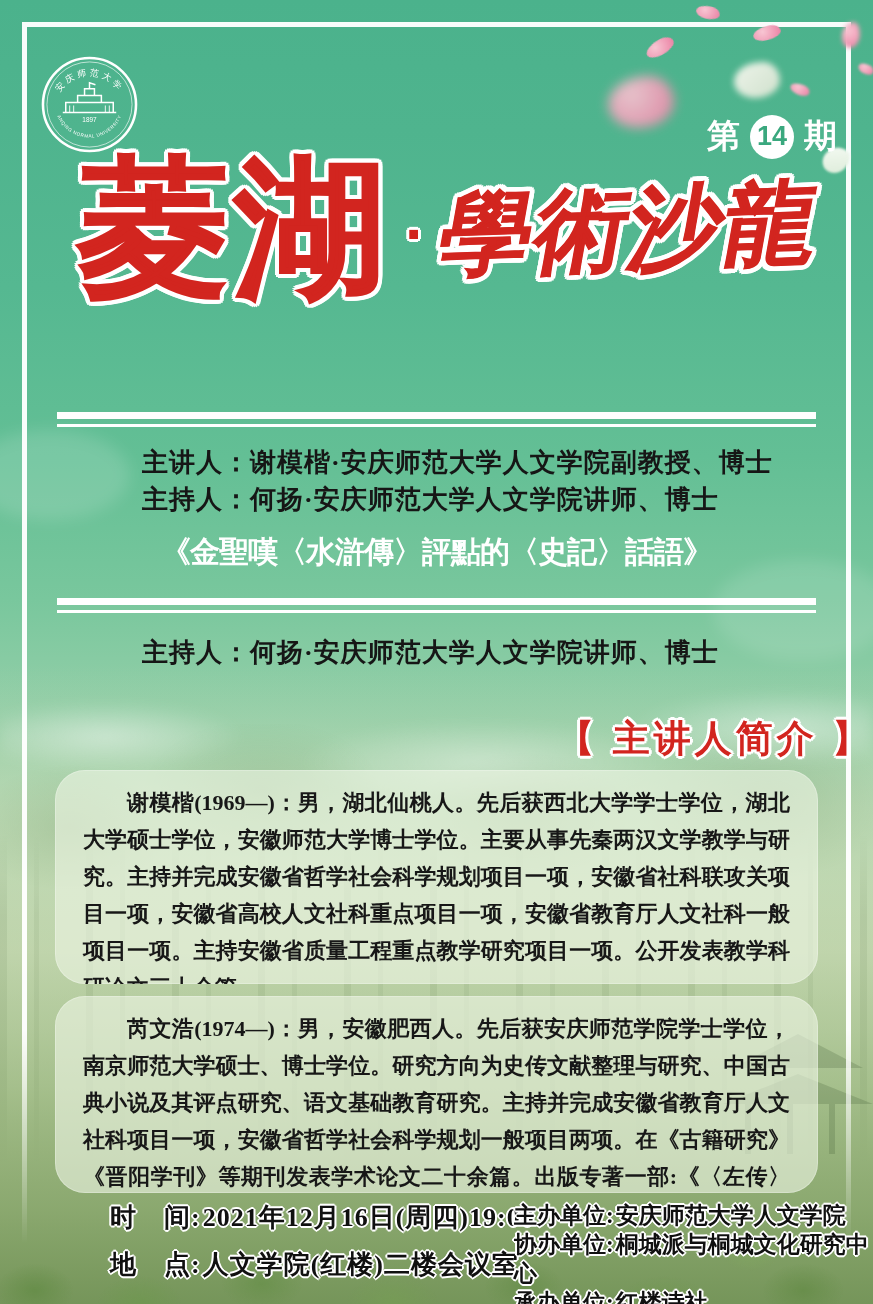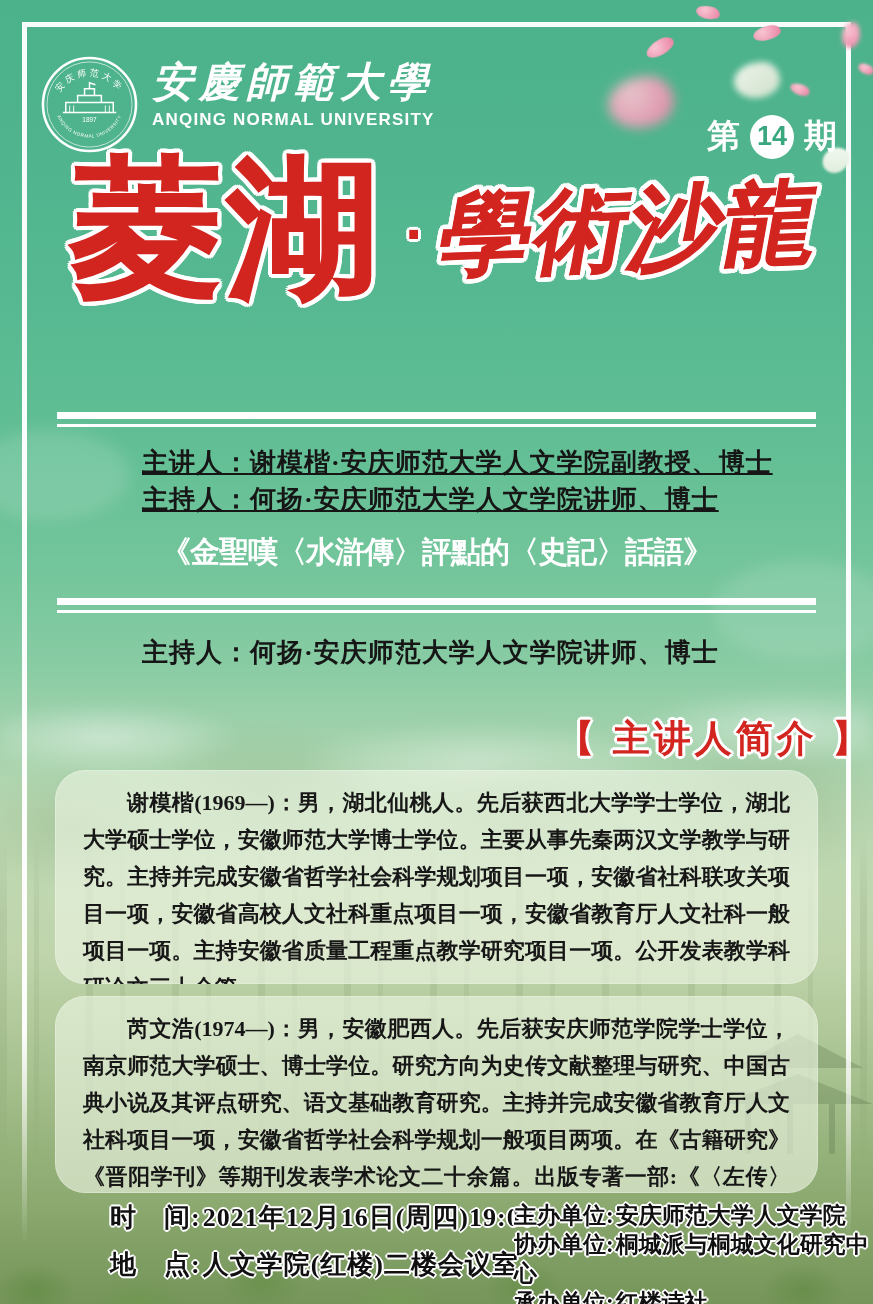--- a/index.html
+++ b/index.html
@@ -77,21 +77,21 @@
   .uni-names{position:absolute;left:152px;top:58px;color:#fff;}
   .uni-cn{font-family:"DejaVu Serif", serif;font-style:italic;font-weight:bold;
     font-size:41px;letter-spacing:6px;line-height:48px;}
   .uni-en{font-size:17px;font-weight:bold;letter-spacing:1.2px;margin-top:4px;}
   .issue{position:absolute;right:36px;top:114px;display:flex;align-items:center;gap:10px;
     color:#fff;font-weight:bold;font-size:33px;font-family:"Liberation Serif", serif;}
   .issue-num{display:inline-flex;align-items:center;justify-content:center;width:44px;height:44px;
     border-radius:50%;background:#fff;color:#3aa87e;font-size:27px;font-weight:bold;
     font-family:"Liberation Sans", sans-serif;}
   
-  .t-primary{position:absolute;left:69px;top:148px;font-size:152px;line-height:160px;font-weight:900;
+  .t-primary{position:absolute;left:76px;top:148px;font-size:152px;line-height:160px;font-weight:900;
     color:var(--title-red,#d2251f);font-family:"Liberation Sans", sans-serif;letter-spacing:6px;
     -webkit-text-stroke:2px var(--title-red,#d2251f);}
   .t-dot{position:absolute;left:405px;top:198px;font-size:62px;font-weight:900;color:var(--title-red,#d2251f);}
   .t-secondary{position:absolute;left:450px;top:186px;font-size:92px;line-height:100px;font-weight:900;
     color:var(--title-red,#d2251f);font-family:"Liberation Serif", serif;letter-spacing:2px;
     transform:skewX(-12deg) rotate(-2deg);transform-origin:left top;
     -webkit-text-stroke:1px var(--title-red,#d2251f);}
   .outline-strong{text-shadow:
     -5px 0 0 #fff,5px 0 0 #fff,0 -5px 0 #fff,0 5px 0 #fff,
     -4px -4px 0 #fff,4px -4px 0 #fff,-4px 4px 0 #fff,4px 4px 0 #fff,
@@ -108,21 +108,21 @@
     font-family:"Liberation Serif", serif;font-weight:bold;}
   .lt1{top:342px;font-size:54px;letter-spacing:-1px;}
   .lt2{top:532px;font-size:30px;letter-spacing:-1px;}
   .rules{position:absolute;left:57px;right:57px;}
   .r1{top:412px;}
   .r2{top:598px;}
   .rule-thick{height:7px;background:#fff;}
   .rule-thin{height:3px;background:#fff;margin-top:5px;}
   .speakers{position:absolute;left:142px;color:#161616;font-weight:bold;font-size:26px;
     font-family:"Liberation Serif", serif;letter-spacing:1px;}
-  .s1{top:444px;text-decoration:underline;}
+  .s1{top:444px;}
   .s2{top:634px;}
   .sp-line{line-height:37px;}
   
   .bio-heading{position:absolute;left:0;right:0;top:714px;text-align:right;font-size:37px;
     font-weight:900;color:var(--title-red,#d2251f);letter-spacing:4px;}
   .bio-box{position:absolute;left:55px;right:55px;border-radius:30px;overflow:hidden;
     background:rgba(238,246,228,.62);box-shadow:0 0 0 1px rgba(255,255,255,.25) inset;}
   .b1{top:770px;height:214px;}
   .b2{top:996px;height:197px;}
   .bio-box p{margin:14px 28px;font-size:22px;line-height:37px;color:#171717;
@@ -183,24 +183,20 @@
       </g>
       <text x="50" y="68" font-size="6.5" text-anchor="middle" font-family="Liberation Sans, sans-serif">1897</text>
       <text font-size="9" letter-spacing="3" font-family="Liberation Serif, serif">
         <textPath href="#sealTop" startOffset="50%" text-anchor="middle">安庆师范大学</textPath>
       </text>
       <text font-size="4.6" letter-spacing="0.6" font-family="Liberation Sans, sans-serif">
         <textPath href="#sealBot" startOffset="50%" text-anchor="middle">ANQING NORMAL UNIVERSITY</textPath>
       </text>
     </svg>
 
-    <div class="uni-names">
-      <div class="uni-cn">安慶師範大學</div>
-      <div class="uni-en">ANQING NORMAL UNIVERSITY</div>
-    </div>
 
     <div class="issue">
       <span>第</span>
       <span class="issue-num">14</span>
       <span>期</span>
     </div>
 
     <div class="t-primary outline-strong">菱湖</div>
     <div class="t-dot outline-mid">·</div>
     <div class="t-secondary outline-strong">學術沙龍</div>

